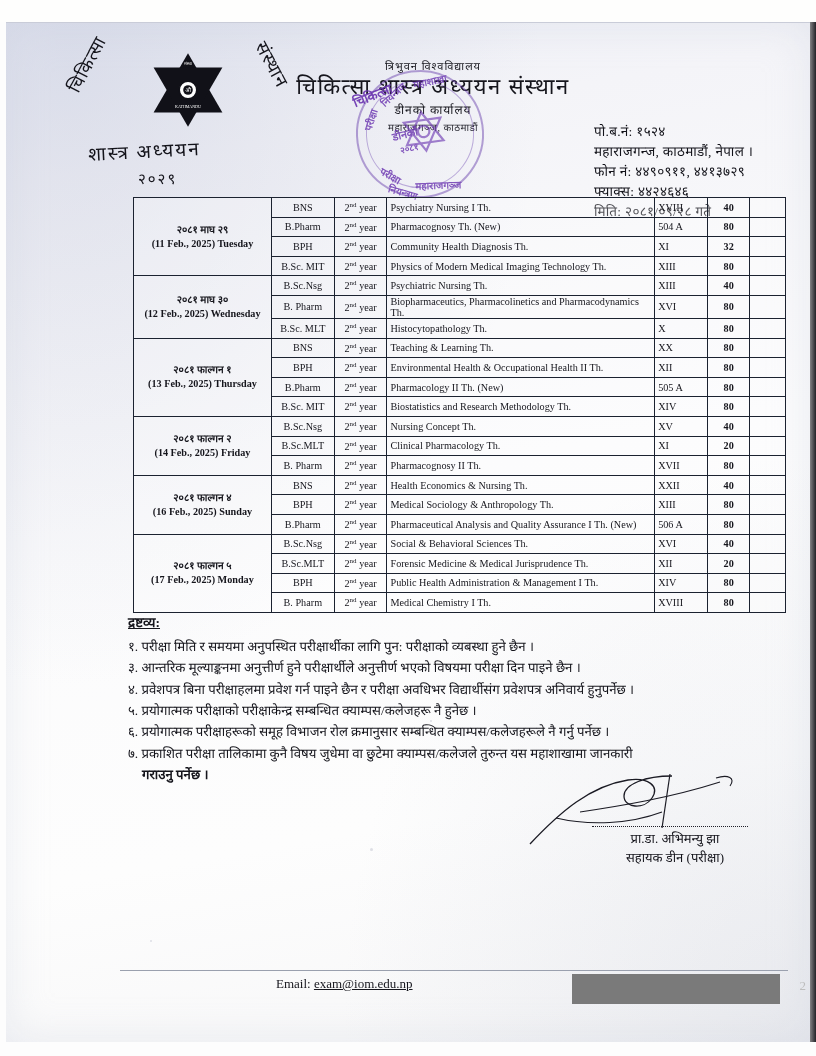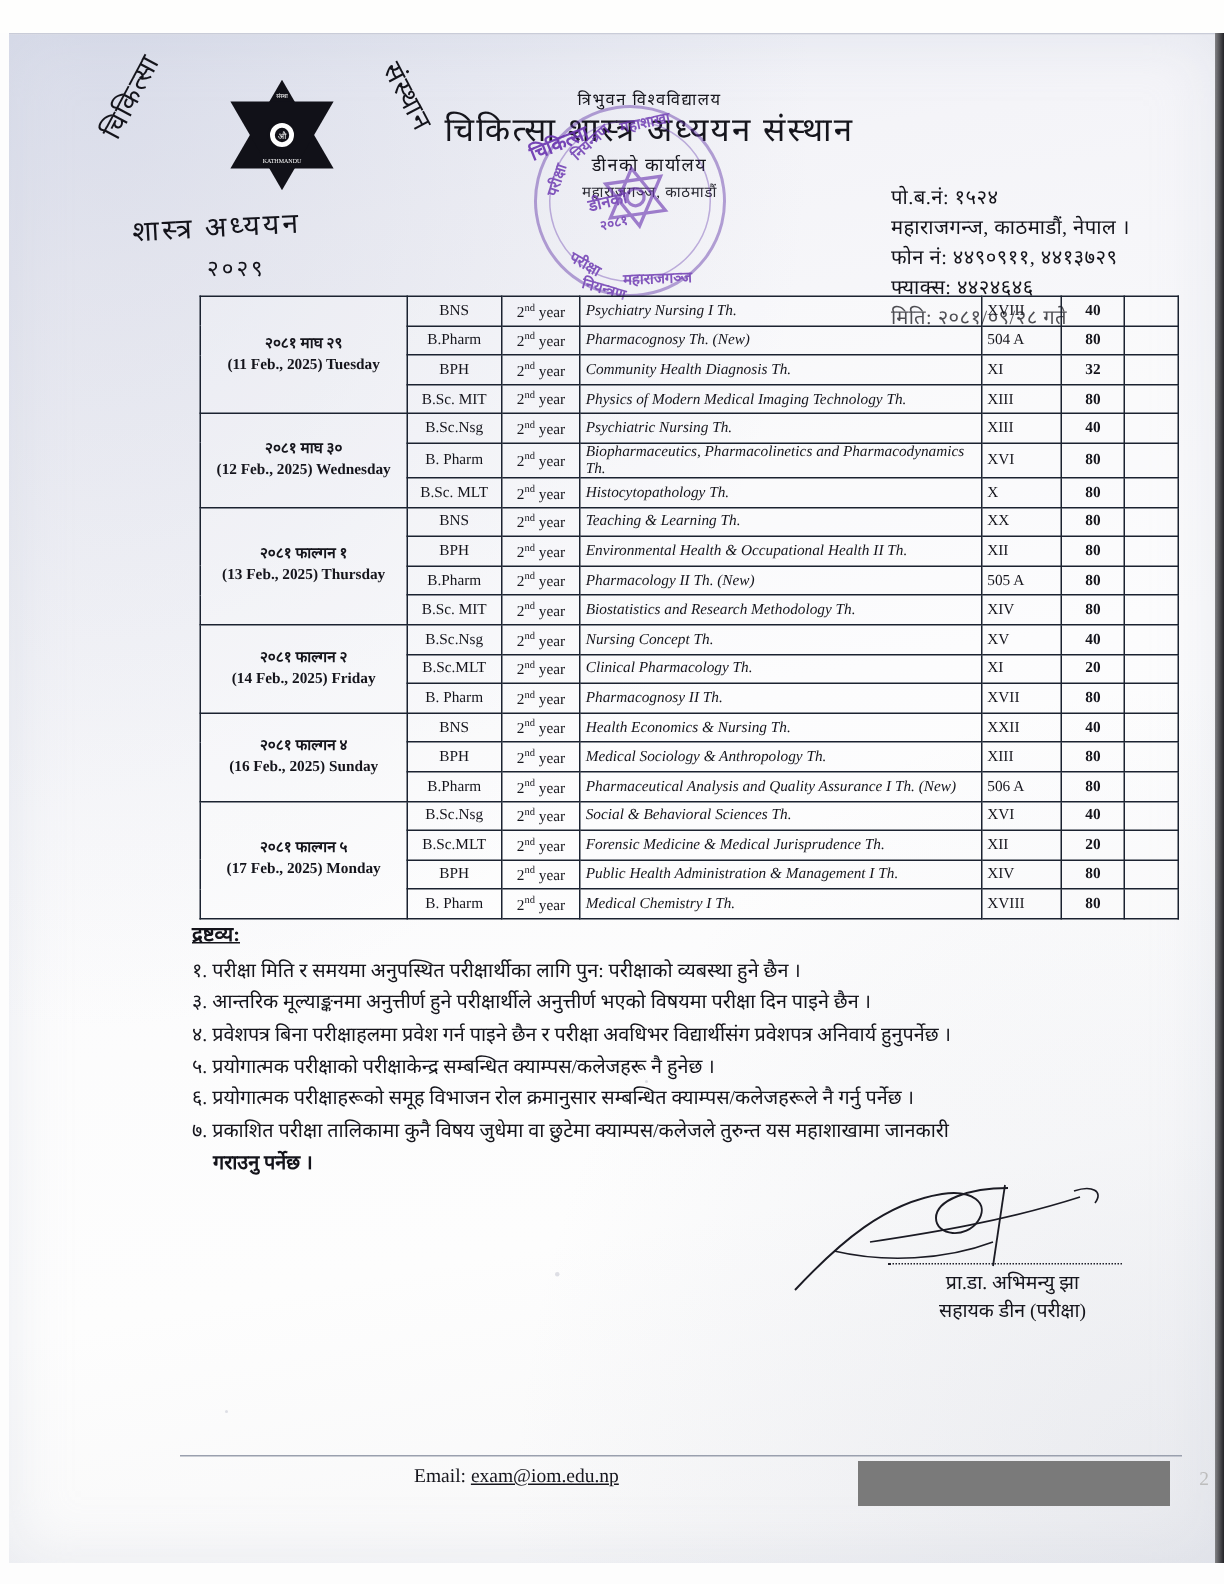--- a/index.html
+++ b/index.html
@@ -120,38 +120,38 @@
     font-size:10.2px;
     vertical-align:middle;
     background:rgba(255,255,255,0.25);
   }
   td.c-date{
     width:136px; text-align:center; font-weight:bold; font-size:12px;
     line-height:1.35; padding:2px 3px;
   }
   td.c-prog{ width:62px; text-align:center; font-size:11px; }
   td.c-year{ width:52px; text-align:center; font-size:9.5px; }
-  td.c-subj{ width:264px; text-align:left; font-size:10.2px; padding-left:6px;font-style:italic; }
+  td.c-subj{ width:264px; text-align:left; font-size:10.2px; padding-left:6px; }
   td.c-room{ width:52px; text-align:left; font-size:11px; }
   td.c-num { width:42px; text-align:center; font-size:11.5px; font-weight:bold; }
   td.c-blank{ width:35px; }
   sup{ font-size:7px; }
 
   
   .notes{
     position:absolute; left:128px; top:612px; width:660px;
     color:#14141b; font-size:13.2px; line-height:1.62;
     font-family:"Liberation Serif",serif;
   }
   .notes .note-title{ font-weight:bold; text-decoration:underline; margin-bottom:2px; font-size:13.5px;}
   .notes .note-item{ display:block; white-space:nowrap; }
   .notes .note-cont{ display:block; padding-left:14px;font-weight:bold; }
 
   
-  .sig-wrap{ position:absolute; left:520px; top:788px; width:270px; height:90px;text-decoration:underline; }
+  .sig-wrap{ position:absolute; left:520px; top:772px; width:270px; height:90px;text-decoration:underline; }
   .sig-svg{ position:absolute; left:0; top:0; }
   .sig-line{
     position:absolute; left:72px; top:54px; width:156px;
     border-top:1px dotted #20202a;
   }
   .sig-name{
     position:absolute; left:60px; top:58px; width:190px;
     text-align:center; font-size:13px; color:#14141b; line-height:1.45;
   }
 

